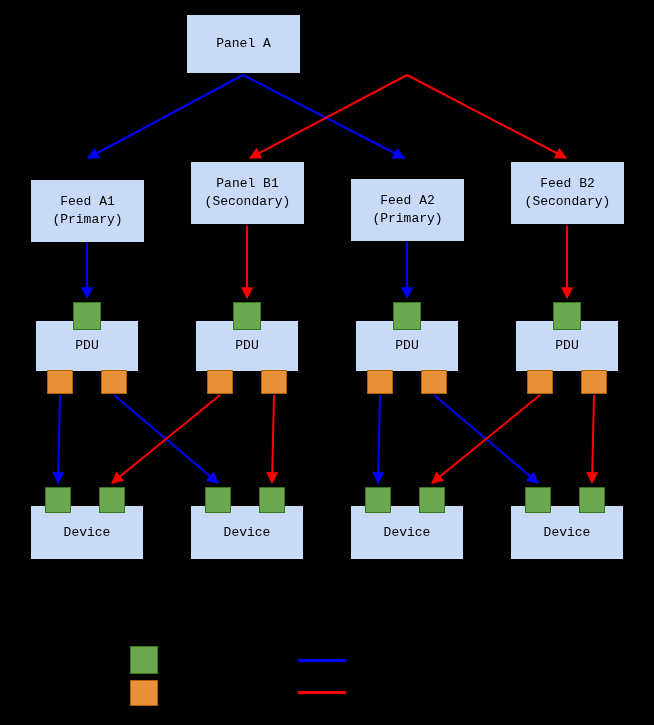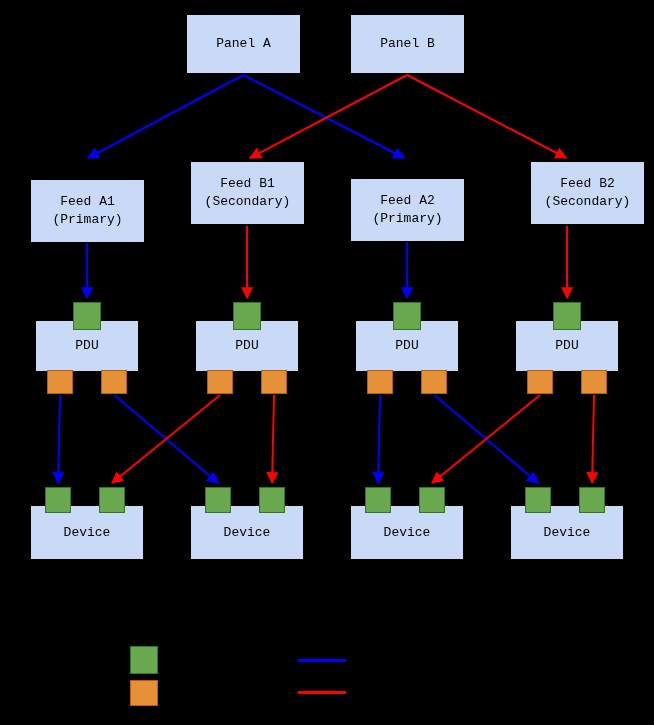--- a/index.html
+++ b/index.html
@@ -76,37 +76,34 @@
     <line class="secondary" x1="274" y1="395" x2="272" y2="483" marker-end="url(#arr-secondary)"></line>
     <line class="primary" x1="380" y1="395" x2="378" y2="483" marker-end="url(#arr-primary)"></line>
     <line class="primary" x1="434" y1="395" x2="538" y2="483" marker-end="url(#arr-primary)"></line>
     <line class="secondary" x1="540" y1="395" x2="432" y2="483" marker-end="url(#arr-secondary)"></line>
     <line class="secondary" x1="594" y1="395" x2="592" y2="483" marker-end="url(#arr-secondary)"></line>
   </svg>
 
   <div class="node" style="left:186px;top:14px;width:115px;height:60px">
     <span>Panel A</span>
   </div>
-  <div class="node" style="left:350px;top:14px;width:115px;height:60px">
-    <span>Panel B</span>
-  </div>
 
   <div class="node" style="left:30px;top:179px;width:115px;height:64px">
     <span>Feed A1</span>
     <span>(Primary)</span>
   </div>
   <div class="node" style="left:190px;top:161px;width:115px;height:64px">
-    <span>Feed B1</span>
+    <span>Panel B1</span>
     <span>(Secondary)</span>
   </div>
   <div class="node" style="left:350px;top:178px;width:115px;height:64px">
     <span>Feed A2</span>
     <span>(Primary)</span>
   </div>
-  <div class="node" style="left:530px;top:161px;width:115px;height:64px">
+  <div class="node" style="left:510px;top:161px;width:115px;height:64px">
     <span>Feed B2</span>
     <span>(Secondary)</span>
   </div>
 
   <div class="node" style="left:35px;top:320px;width:104px;height:52px">
     <span>PDU</span>
   </div>
   <div class="port port-in" style="left:73px;top:302px;width:28px;height:28px"></div>
   <div class="port port-out" style="left:47px;top:370px;width:26px;height:24px"></div>
   <div class="port port-out" style="left:101px;top:370px;width:26px;height:24px"></div>

